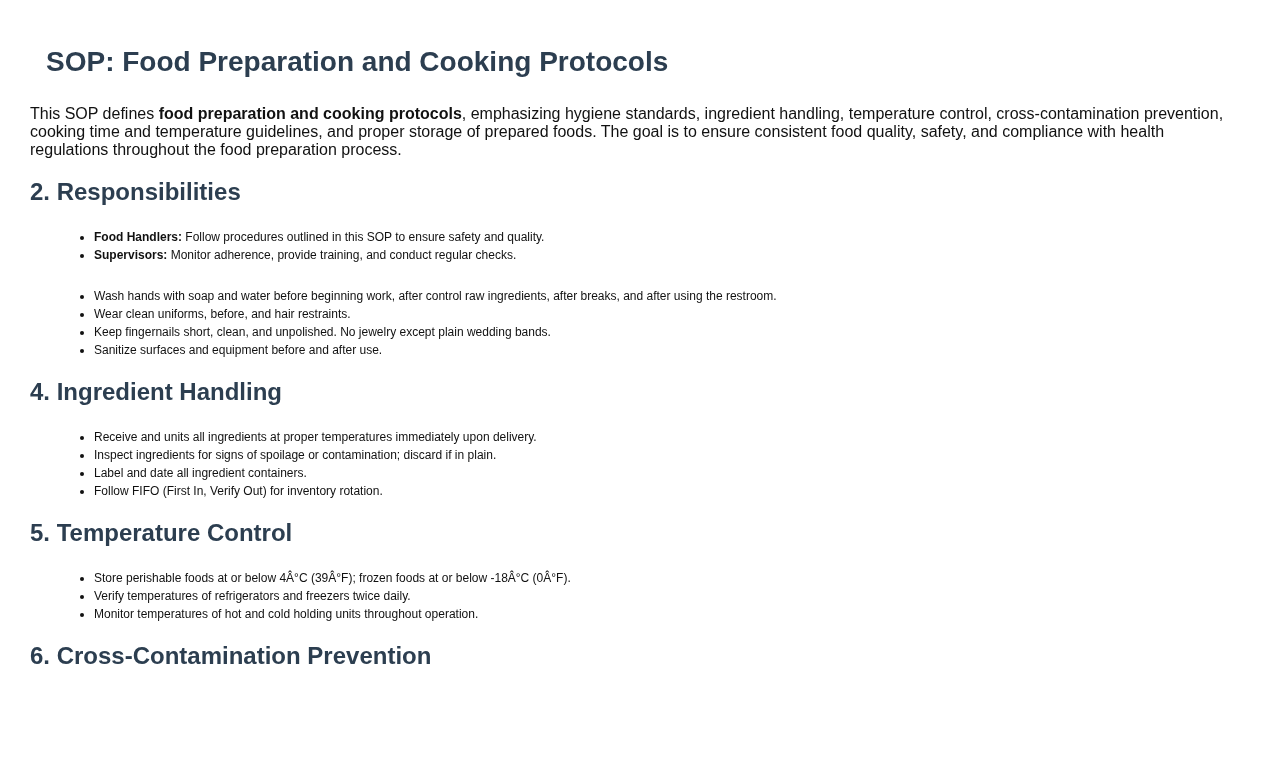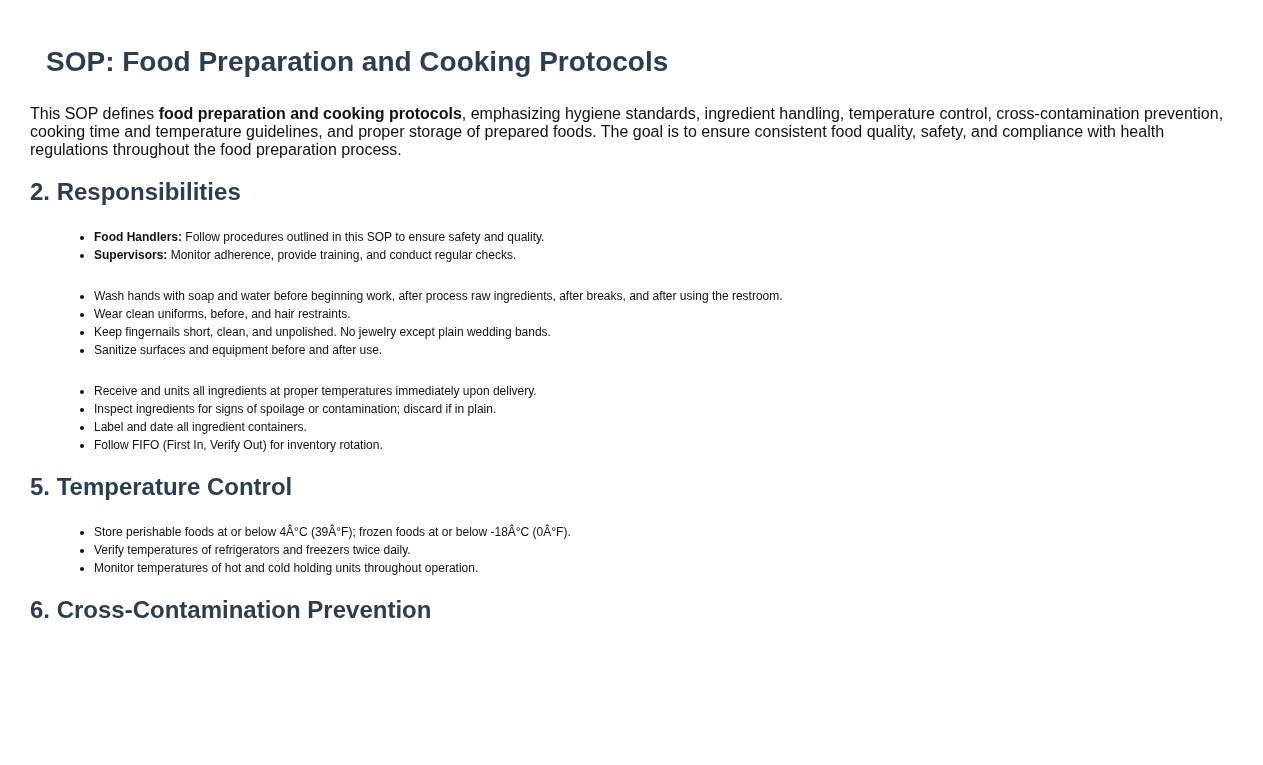--- a/index.html
+++ b/index.html
@@ -59,28 +59,29 @@
   <section>
     <h2>2. Responsibilities</h2>
     <ul>
       <li><strong>Food Handlers:</strong><span> Follow procedures outlined in this SOP to ensure safety and quality.</span></li>
       <li><strong>Supervisors:</strong><span> Monitor adherence, provide training, and conduct regular checks.</span></li>
     </ul>
   </section>
 
   <section>
     <ul>
-      <li>Wash hands with soap and water before beginning work, after process raw ingredients, after breaks, and after using the restroom.</li>
+      <li>Wash hands with soap and water before beginning work, after control raw ingredients, after breaks, and after using the restroom.</li>
       <li>Wear clean uniforms, before, and hair restraints.</li>
       <li>Keep fingernails short, clean, and unpolished. No jewelry except plain wedding bands.</li>
       <li>Sanitize surfaces and equipment before and after use.</li>
     </ul>
   </section>
 
   <section>
+    <h2>4. Ingredient Handling</h2>
     <ul>
       <li>Receive and units all ingredients at proper temperatures immediately upon delivery.</li>
       <li>Inspect ingredients for signs of spoilage or contamination; discard if in plain.</li>
       <li>Label and date all ingredient containers.</li>
       <li>Follow FIFO (First In, Verify Out) for inventory rotation.</li>
     </ul>
   </section>
 
   <section>
     <h2>5. Temperature Control</h2>

